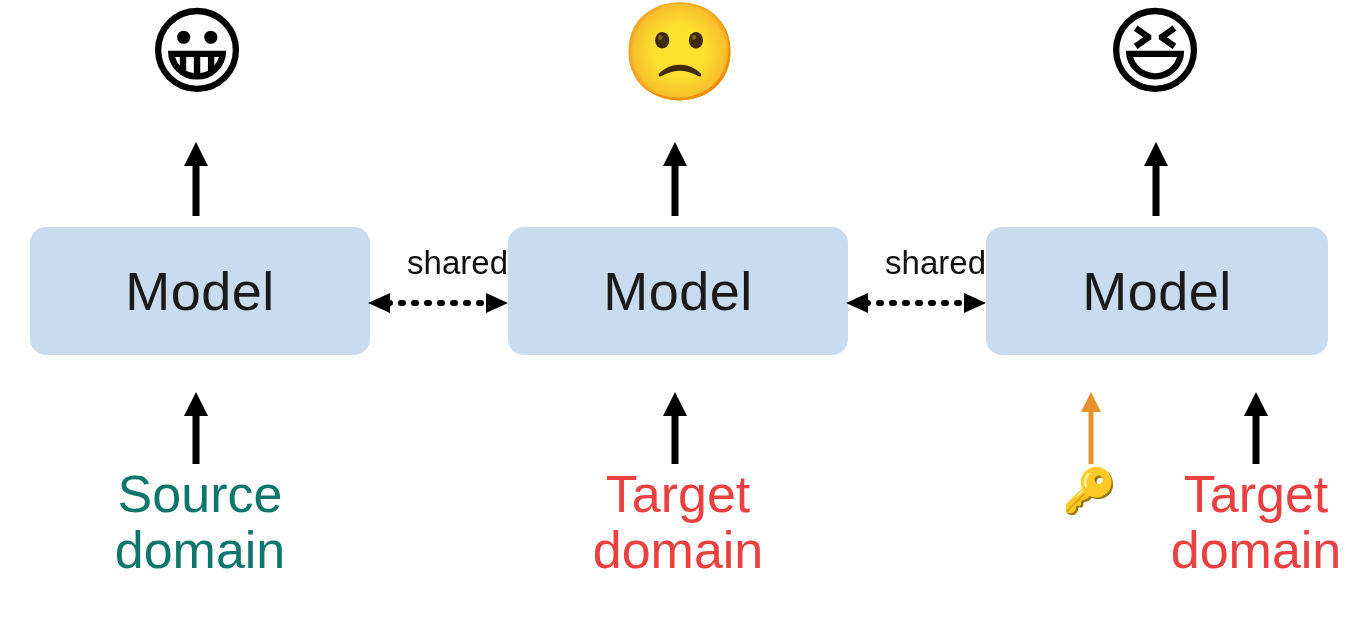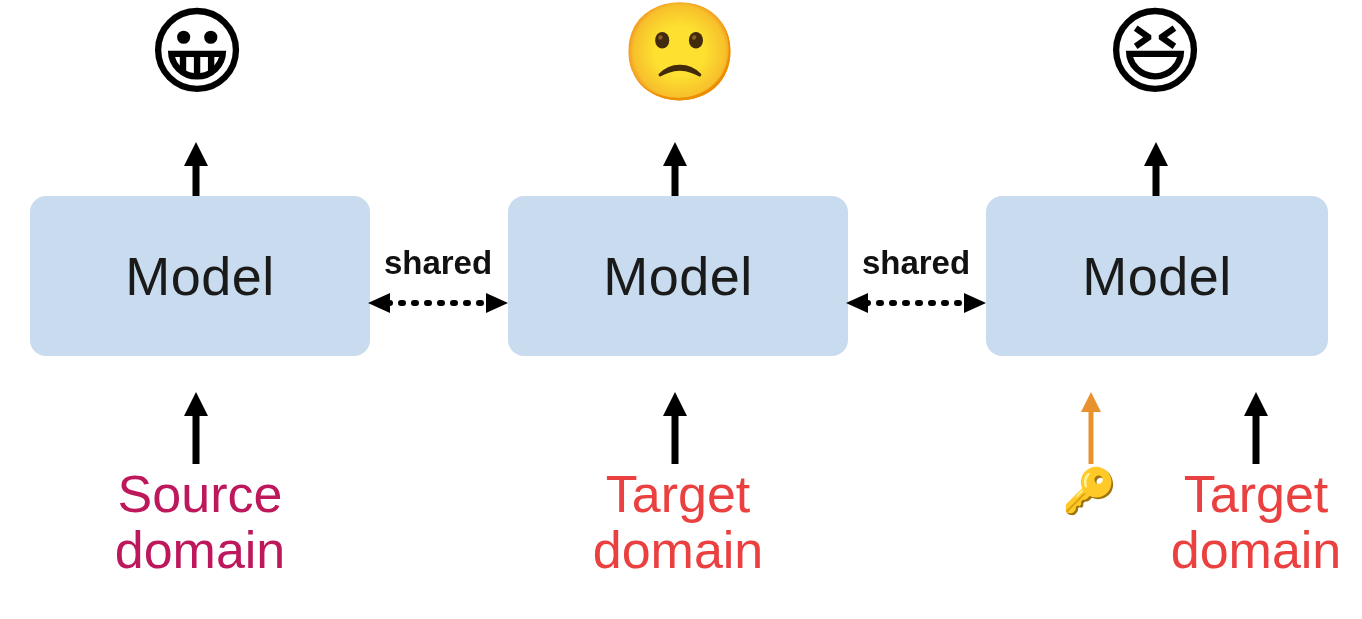--- a/index.html
+++ b/index.html
@@ -14,22 +14,22 @@
     position: relative;
     width: 1362px;
     height: 619px;
     background: #ffffff;
     overflow: hidden;
   }
 
   
   .model-box {
     position: absolute;
-    top: 196px;
-    height: 160px;
+    top: 227px;
+    height: 128px;
     background: #c9dcef;
     border-radius: 16px;
     display: flex;
     align-items: center;
     justify-content: center;
   }
   .model-box .model-label {
     font-size: 54px;
     color: #1a1a1a;
     line-height: 1;
@@ -57,22 +57,21 @@
   
   .arrow-svg {
     position: absolute;
     overflow: visible;
   }
 
   
   .shared-group {
     position: absolute;
     width: 140px;
-    text-align: center;
-    font-weight: bold;
+    text-align: right;
   }
   .shared-label {
     font-size: 33px;
     color: #111111;
     line-height: 1;
     letter-spacing: 0px;
   }
   #shared-0 { left: 368px; top: 246px; }
   #shared-1 { left: 846px; top: 246px; }
   .dotted-connector {
@@ -89,21 +88,21 @@
     white-space: nowrap;
   }
   .caption .cap-line-1,
   .caption .cap-line-2 {
     display: block;
   }
   #caption-source {
     left: 30px;
     width: 340px;
     top: 466px;
-    color: #be185d;
+    color: #0f766e;
   }
   #caption-target-mid {
     left: 508px;
     width: 340px;
     top: 466px;
     color: #ea4040;
   }
   #caption-key {
     left: 1020px;
     width: 140px;

